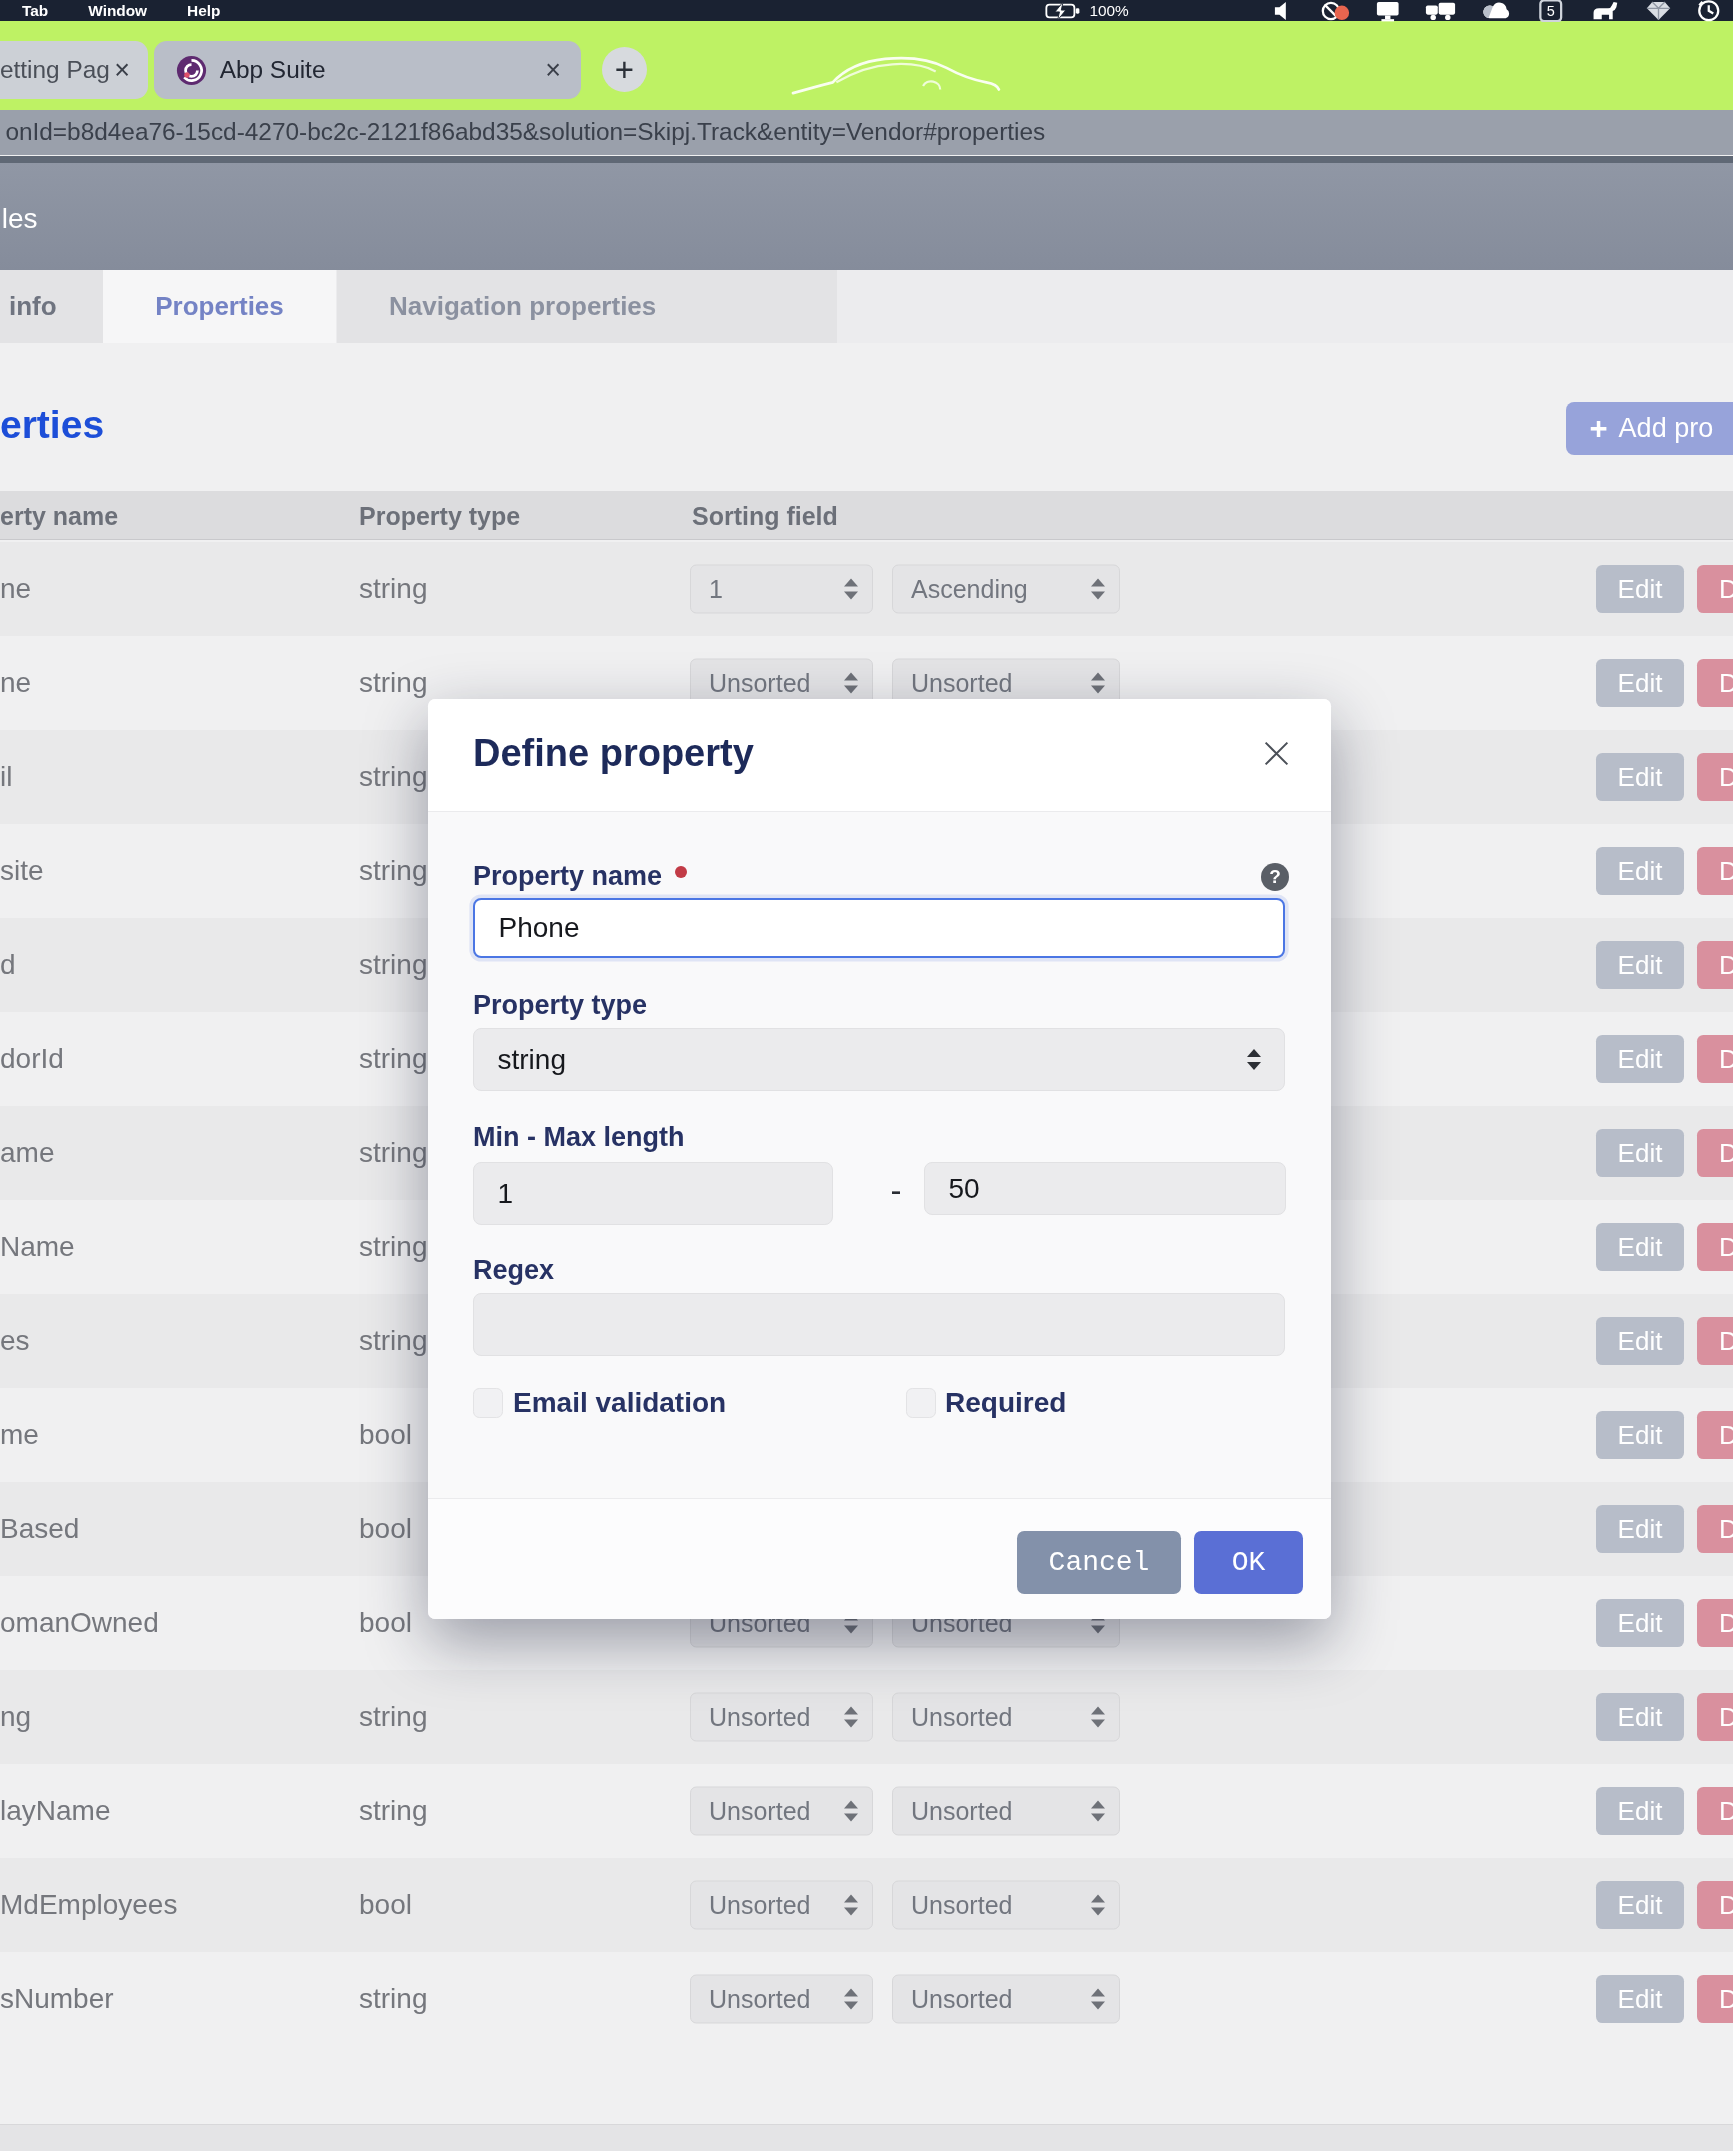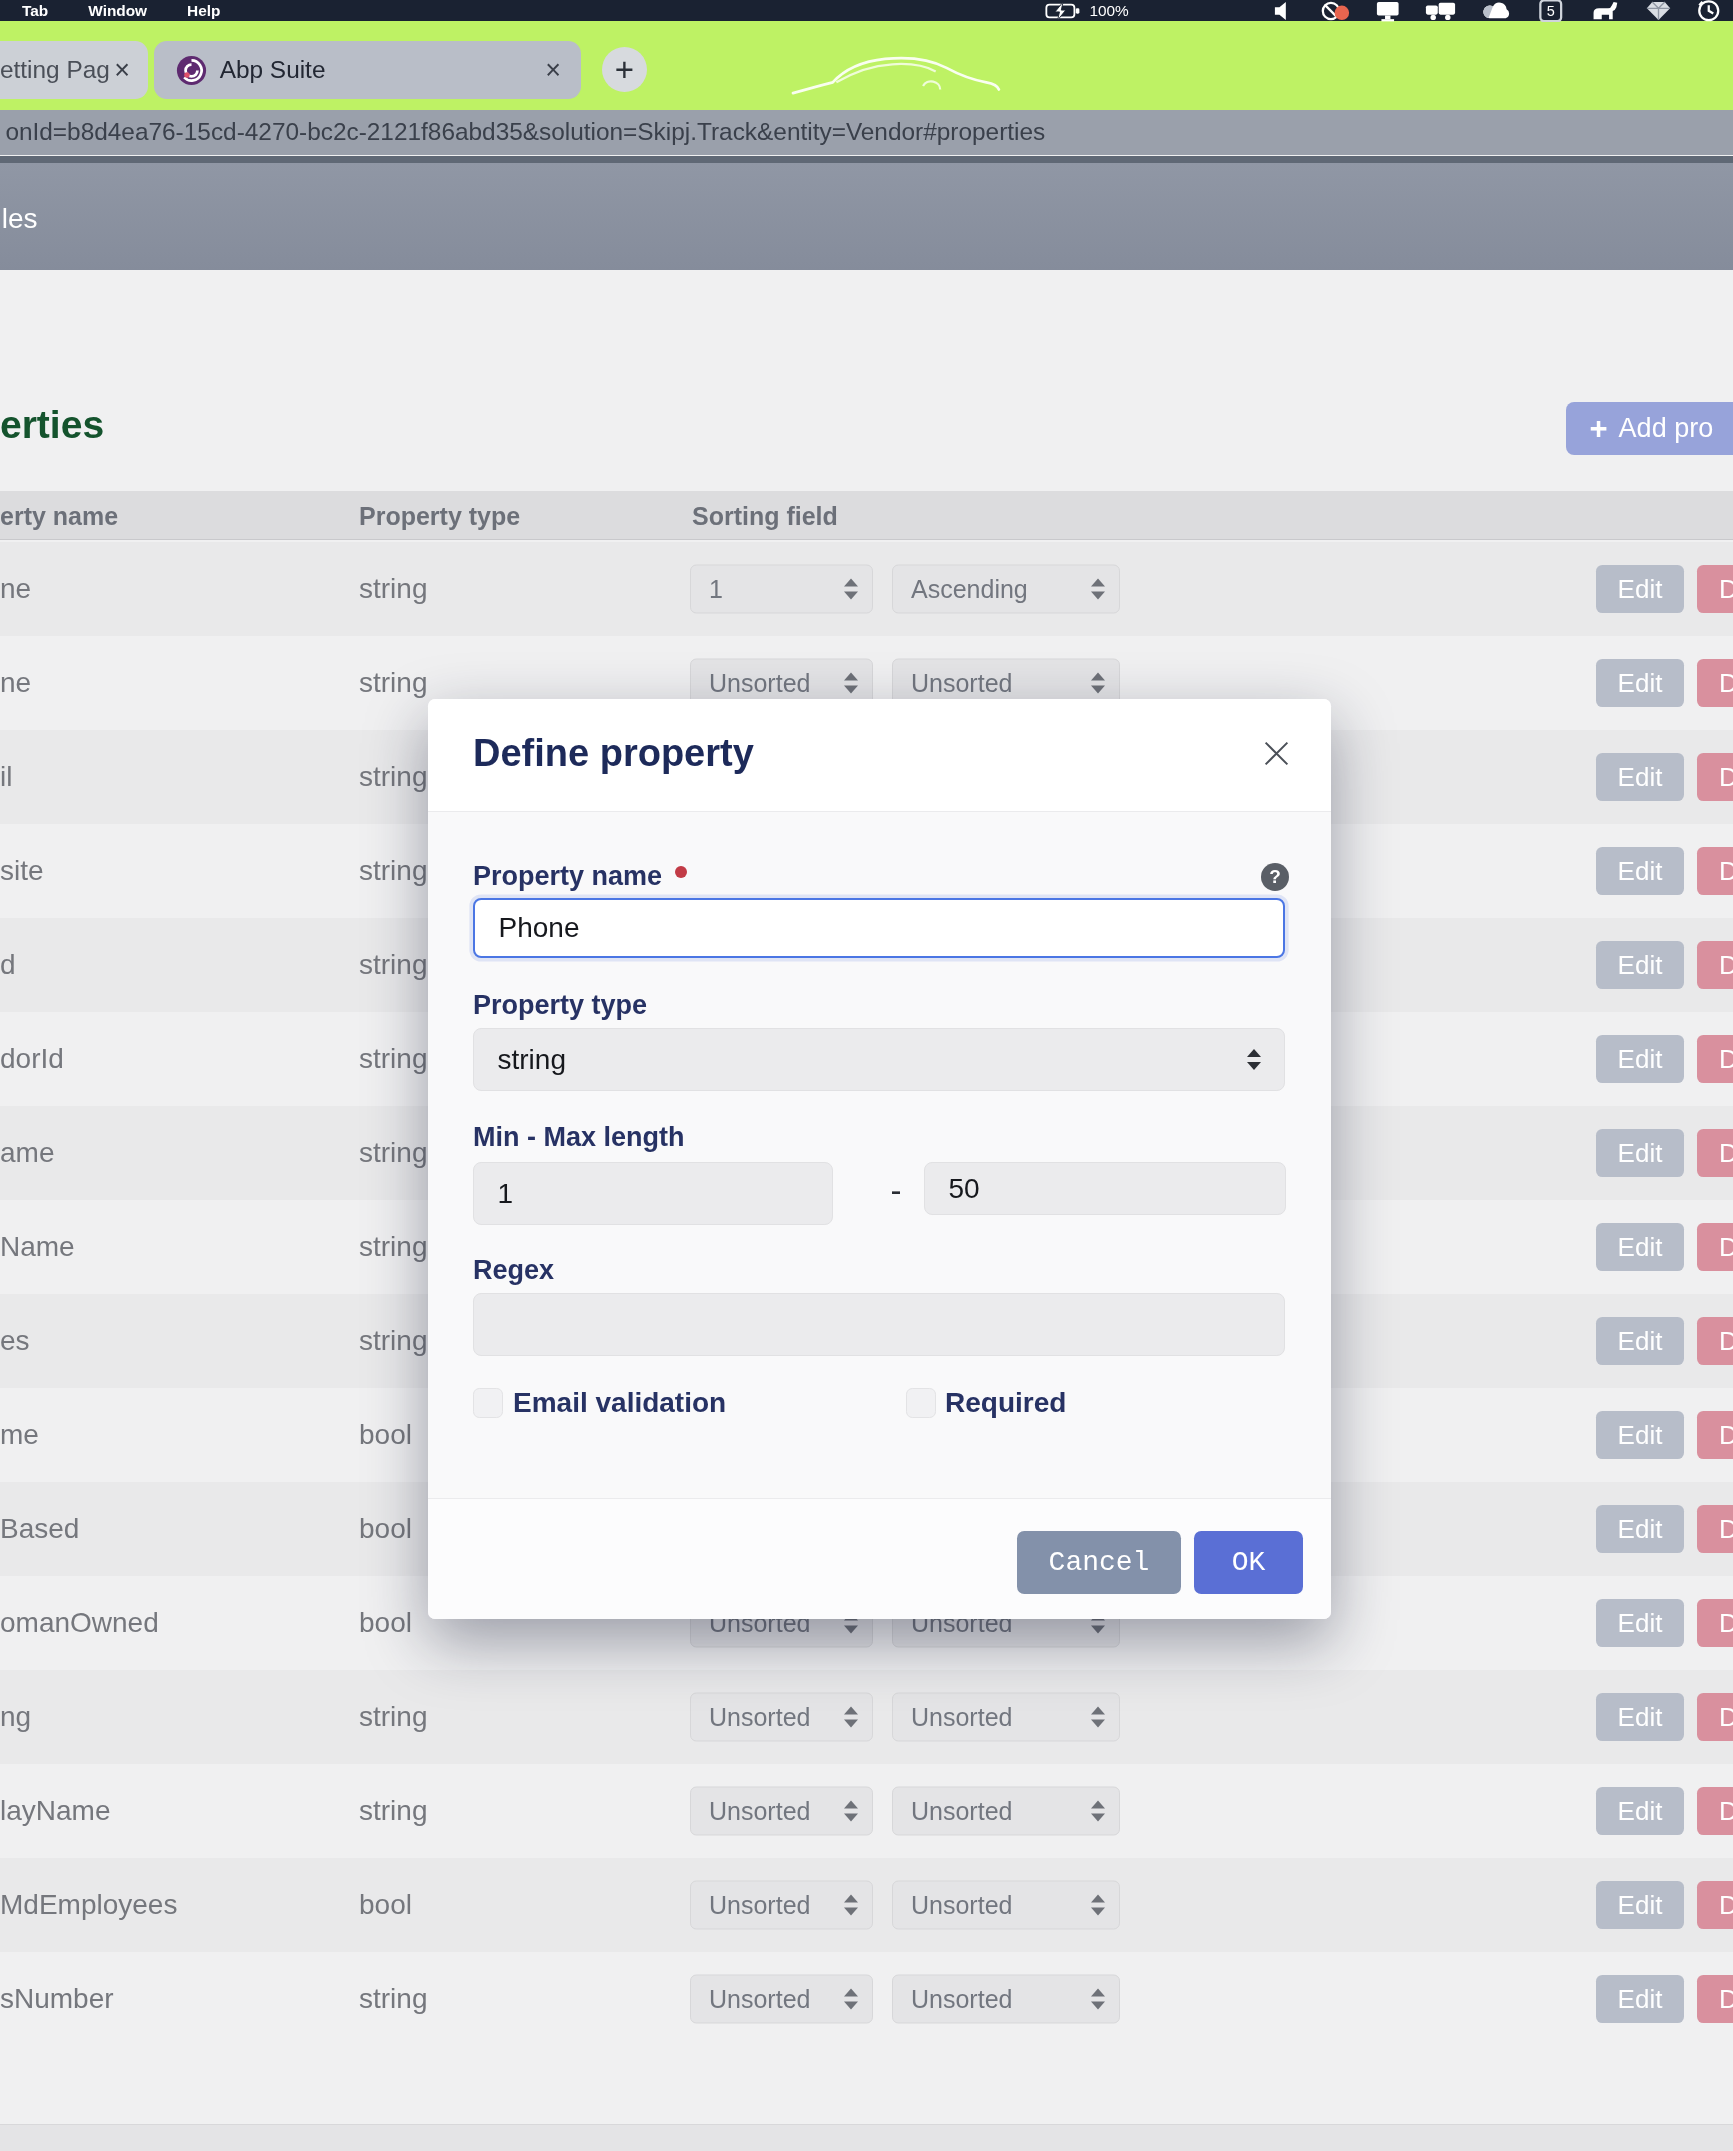--- a/index.html
+++ b/index.html
@@ -42,21 +42,21 @@
   .pageheader .frag{position:absolute;left:1.8px;top:40px}
 
   
   .tabstrip{position:absolute;left:0;top:270px;width:100%;height:73px;background:#ececee}
   .ptab{position:absolute;top:0;height:73px;display:flex;align-items:center;font-weight:700;font-size:26px;background:#e3e3e5}
   .pt-info{left:0;width:103px;padding-left:9px;color:#6f7480}
   .pt-props{left:103px;width:233px;background:#f6f6f7;color:var(--tabactive);justify-content:center}
   .pt-nav{left:337px;width:500px;padding-left:52px;color:#8b91a0}
 
   
-  .heading{position:absolute;left:0;top:403px;font-size:39px;font-weight:700;color:#14532d}
+  .heading{position:absolute;left:0;top:403px;font-size:39px;font-weight:700;color:#1d4ed8}
   .addbtn{position:absolute;left:1566px;top:402px;width:226px;height:53px;background:var(--add);
     border-radius:8.1px;color:#fff;font-size:27px;display:flex;align-items:center;padding-left:23.5px;gap:11px}
   .addbtn .plus{font-size:31px;font-weight:700}
 
   .thead{position:absolute;left:0;top:491px;width:100%;height:49px;background:#dcdcde;font-weight:700;
     font-size:25px;color:#6c7079;border-bottom:1.8px solid #c9c9cc}
   .thead span{position:absolute;top:11px}
   .th1{left:0}.th2{left:359px}.th3{left:692px}
 
   .rows{position:absolute;left:0;top:542px;width:100%}
@@ -200,20 +200,25 @@
 
   <div class="urlbar">
     <span>onId=b8d4ea76-15cd-4270-bc2c-2121f86abd35&amp;solution=Skipj.Track&amp;entity=Vendor#properties</span>
   </div>
   <div class="urldiv"></div>
 
   <div class="pageheader">
     <span class="frag">les</span>
   </div>
 
+  <div class="tabstrip">
+    <div class="ptab pt-info">info</div>
+    <div class="ptab pt-props">Properties</div>
+    <div class="ptab pt-nav">Navigation properties</div>
+  </div>
 
   <div class="heading">erties</div>
 
   <div class="addbtn">
     <span class="plus">+</span>
     <span>Add pro</span>
   </div>
 
   <div class="thead">
     <span class="th1">erty name</span>

